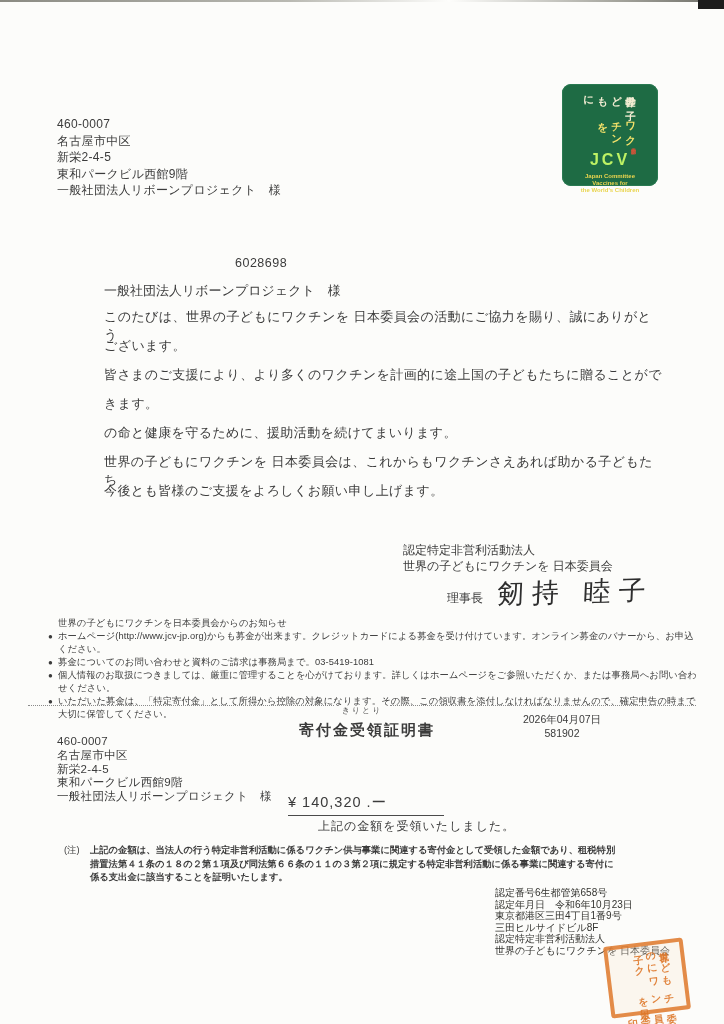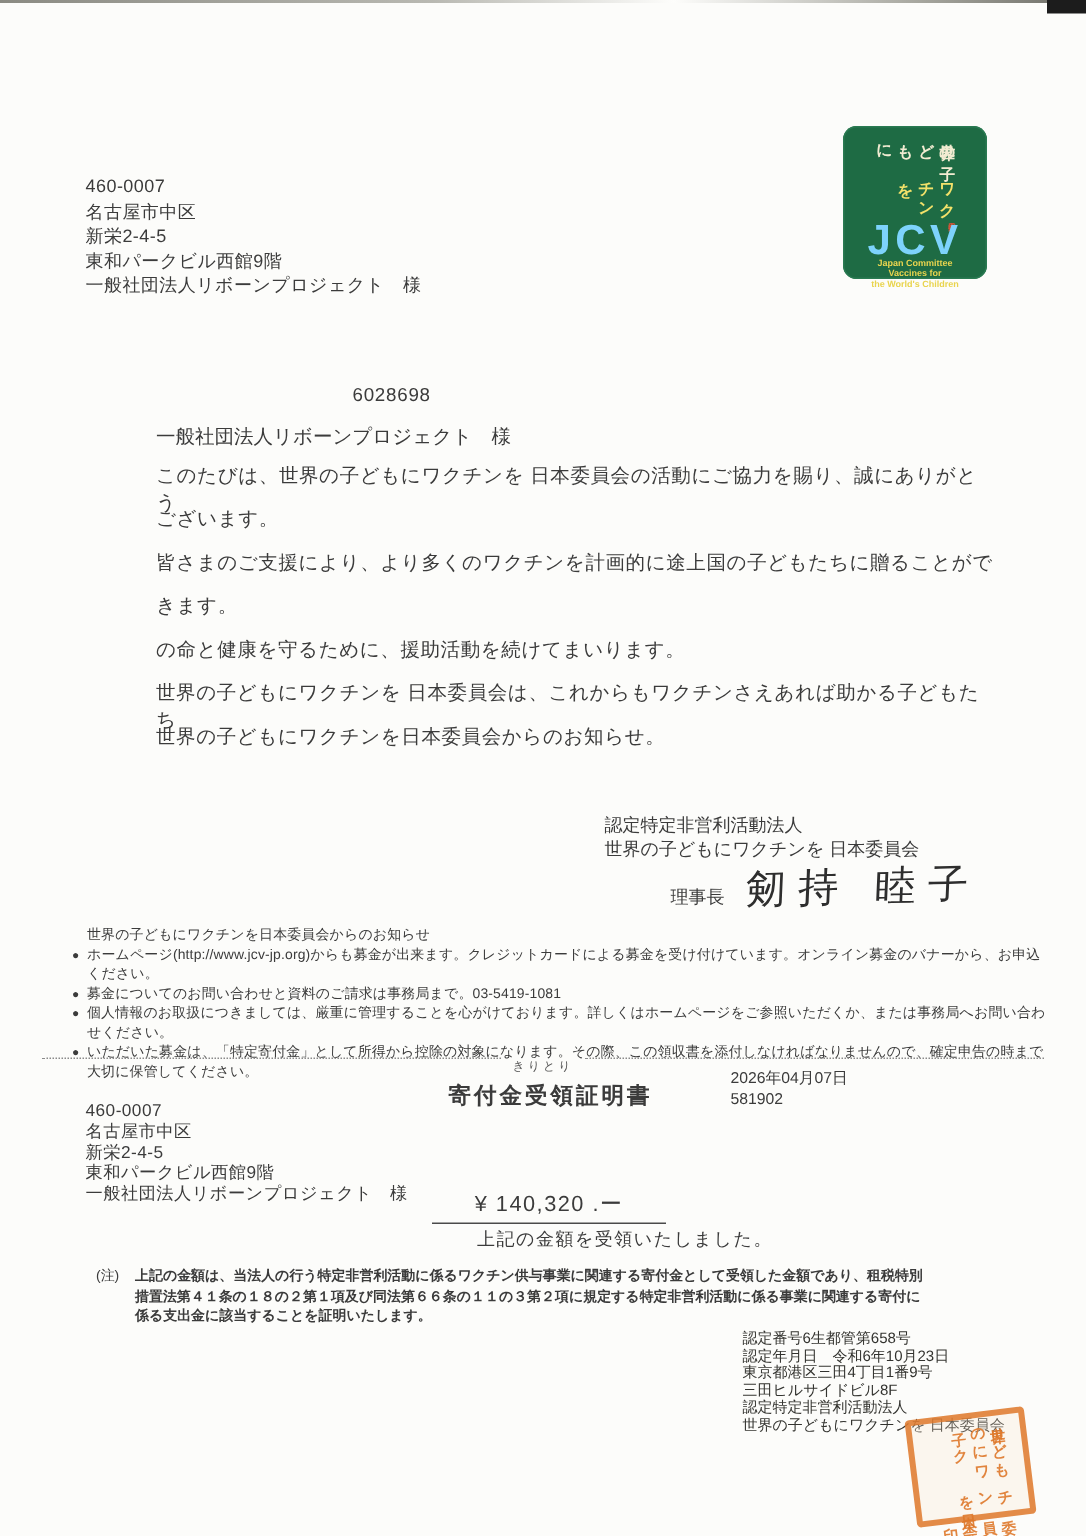--- a/index.html
+++ b/index.html
@@ -19,21 +19,21 @@
   
   .logo{position:absolute;left:562px;top:84px;width:96px;height:102px;
     background:#1e6b44;border-radius:9px;box-shadow:0 0 0 1px #2a7a52 inset;
     display:flex;flex-direction:column;align-items:center;}
   .logo-top{height:56px;display:flex;align-items:center;justify-content:center;padding-top:4px;}
   .logo-jp{writing-mode:vertical-rl;display:flex;gap:1px;}
   .logo-jp .jp1{font-size:10.5px;color:#f2ecd2;font-weight:bold;letter-spacing:1px;}
   .logo-jp .jp2{font-size:10.5px;color:#f4e26a;font-weight:bold;letter-spacing:1px;}
   .logo-jp .jp3{font-size:5.5px;color:#d9543a;letter-spacing:0;}
   .logo-divider{width:78px;height:1px;background:#d8c840;margin:2px 0 0 0;}
-  .logo-acronym{font-size:28px;font-weight:bold;color:#7dd3fc;letter-spacing:3px;line-height:26px;margin-top:1px;}
+  .logo-acronym{font-size:16px;font-weight:bold;color:#bef264;letter-spacing:3px;line-height:26px;margin-top:1px;}
   .logo-en{font-size:6px;line-height:7px;color:#e9d44e;text-align:center;font-weight:bold;}
 
   
   .ref-number{position:absolute;left:235px;top:256px;font-size:12.5px;letter-spacing:.5px;}
   .recipient{position:absolute;left:104px;top:282px;font-size:13px;}
   .body-text{position:absolute;left:104px;top:308px;width:560px;font-size:13px;letter-spacing:.4px;}
   .body-text div{height:29px;}
 
   
   .signature{position:absolute;left:403px;top:542px;font-size:12px;line-height:16px;}
@@ -48,25 +48,25 @@
   .notice-item{display:flex;}
   .notice-item .marker{width:10px;flex:none;font-size:8px;line-height:13px;}
   .notice-item .txt{width:645px;}
 
   
   .cutline{position:absolute;left:28px;top:705px;width:668px;display:flex;align-items:flex-start;font-size:8px;color:#555;}
   .cutline .dash{flex:1;border-top:1px dotted #8a8a8a;height:0;}
   .cutline .lbl{padding:0 8px;letter-spacing:2px;}
 
   
-  .receipt-meta{position:absolute;left:487px;top:712px;width:150px;text-align:left;font-size:10.5px;line-height:14px;}
+  .receipt-meta{position:absolute;left:487px;top:712px;width:150px;text-align:center;font-size:10.5px;line-height:14px;}
   .receipt-title{position:absolute;left:262px;top:721px;width:210px;text-align:center;
     font-size:15px;font-weight:bold;letter-spacing:2px;}
   .receipt-address{position:absolute;left:57px;top:735px;font-size:11.5px;line-height:13.8px;letter-spacing:.3px;}
-  .amount{position:absolute;left:288px;top:793px;width:156px;text-align:center;
+  .amount{position:absolute;left:288px;top:793px;width:156px;text-align:left;
     font-size:14.5px;letter-spacing:1px;border-bottom:1.6px solid #4a4a4a;padding-bottom:3px;}
   .received{position:absolute;left:318px;top:818px;font-size:12px;letter-spacing:1px;}
 
   .note{position:absolute;left:64px;top:844px;width:560px;font-size:9.3px;line-height:13.5px;display:flex;}
   .note .lbl{width:26px;flex:none;}
   .note .txt{width:530px;font-weight:bold;}
 
   .registration{position:absolute;left:495px;top:887px;font-size:10px;line-height:11.6px;color:#33332f;}
 
   
@@ -113,21 +113,21 @@
   <div class="ref-number">6028698</div>
   <div class="recipient">一般社団法人リボーンプロジェクト　様</div>
 
   <div class="body-text">
     <div>このたびは、世界の子どもにワクチンを 日本委員会の活動にご協力を賜り、誠にありがとう</div>
     <div>ございます。</div>
     <div>皆さまのご支援により、より多くのワクチンを計画的に途上国の子どもたちに贈ることがで</div>
     <div>きます。</div>
     <div>の命と健康を守るために、援助活動を続けてまいります。</div>
     <div>世界の子どもにワクチンを 日本委員会は、これからもワクチンさえあれば助かる子どもたち</div>
-    <div>世界の子どもにワクチンを日本委員会からのお知らせ。</div>
+    <div>今後とも皆様のご支援をよろしくお願い申し上げます。</div>
   </div>
 
   <div class="signature">
     <div>認定特定非営利活動法人</div>
     <div>世界の子どもにワクチンを 日本委員会</div>
     <div class="sig-name-row">
       <span class="sig-title">理事長</span>
       <span class="sig-name">剱持 睦子</span>
     </div>
   </div>

